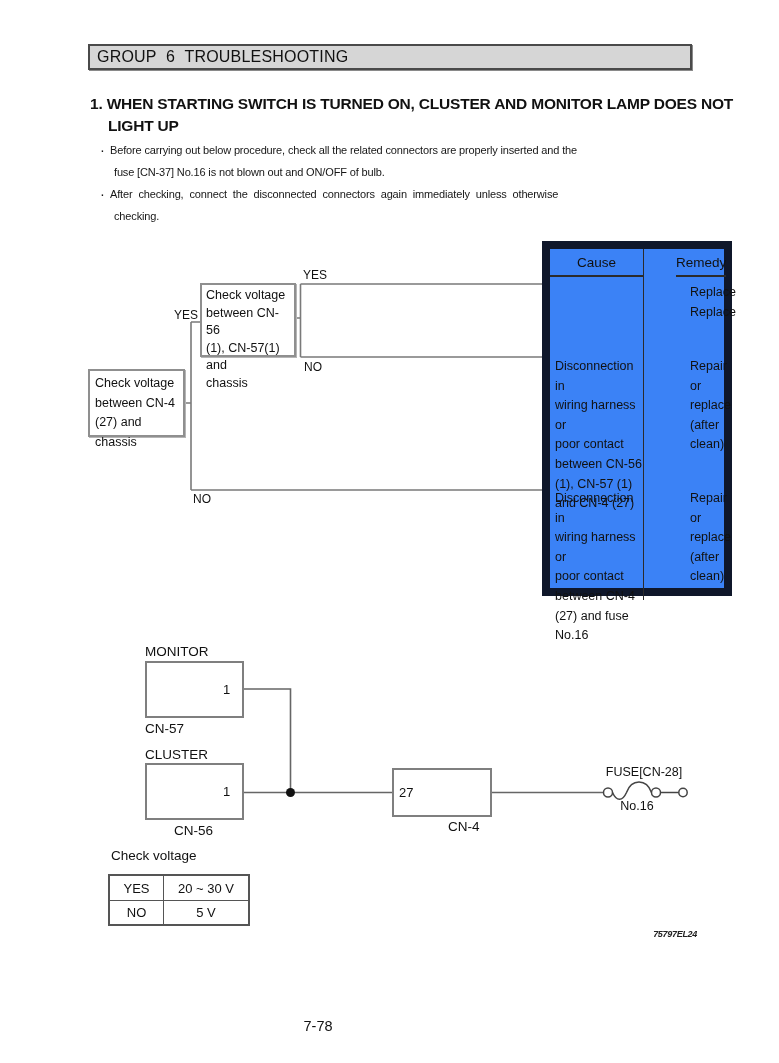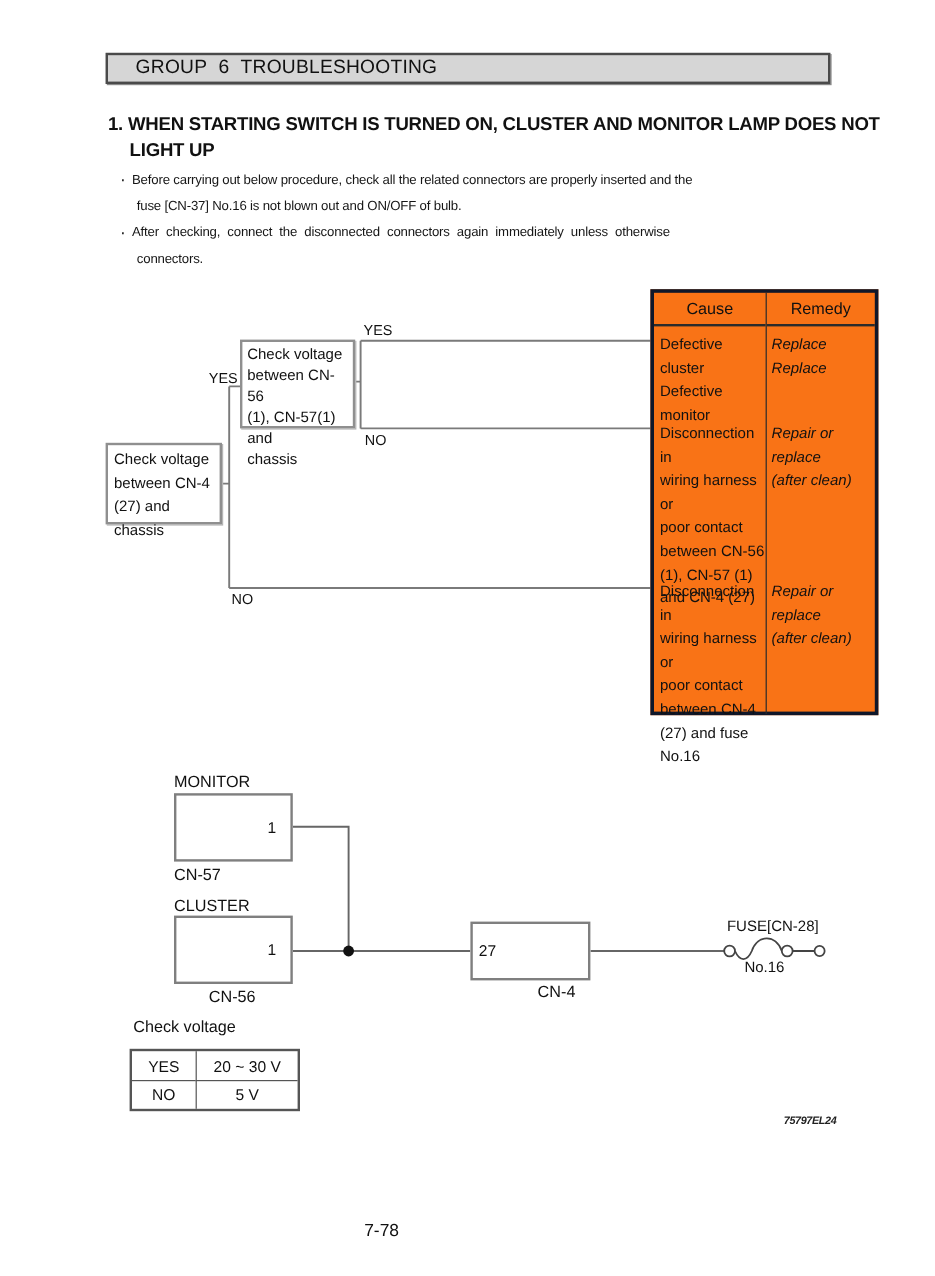--- a/index.html
+++ b/index.html
@@ -11,21 +11,21 @@
   .abs{position:absolute;}
   .nowrap{white-space:nowrap;}
   .preline{white-space:pre-line;}
 
   
   .group-header{
     left:88px;top:44px;width:604px;height:26px;box-sizing:border-box;
     background:#d6d6d6;border:2px solid #4a4a4a;
     box-shadow:1px 1px 0 #8a8a8a;
     font-size:16px;font-weight:500;letter-spacing:.2px;word-spacing:5px;
-    line-height:22px;padding-left:23px;color:#111;
+    line-height:22px;padding-left:7px;color:#111;
   }
 
   
   .heading-line{font-size:15.5px;font-weight:600;letter-spacing:-0.2px;color:#111;}
 
   
   .bullet-marker{font-size:14.5px;line-height:16px;}
   .bullet-line{font-size:11px;letter-spacing:-0.15px;line-height:16px;}
   .wordspread{word-spacing:3px;text-align:right;}
 
@@ -35,33 +35,33 @@
     box-shadow:1px 1px 0 #b5b5b5;
     font-size:12.5px;color:#111;
   }
   .flow-box1{left:88px;top:369px;width:97px;height:68px;padding:3px 5px;line-height:19.5px;}
   .flow-box2{left:200px;top:283px;width:96px;height:74px;padding:2px 4px;line-height:17.5px;}
   .flow-label{font-size:12px;color:#111;}
 
   
   .crt{
     left:542px;top:241px;width:190px;height:355px;box-sizing:border-box;
-    border:3px solid #0f172a;display:grid;grid-template-columns:93px 1fr;background:#f97316;
+    border:8px solid #0f172a;display:grid;grid-template-columns:93px 1fr;background:#3b82f6;
   }
   .crt-col{position:relative;}
-  .crt-col.remedy{border-left:1.5px solid #2b2b2b;}
+  .crt-col.remedy{border-left:1.5px solid #2b2b2b;padding-left:32px;}
   .crt-head{
     height:28px;box-sizing:border-box;border-bottom:2px solid #2b2b2b;
     display:flex;align-items:center;justify-content:center;
     font-size:13.5px;color:#111;
   }
   .crt-body{position:relative;height:323px;}
   .crt-block{position:absolute;font-size:12.5px;line-height:19.6px;white-space:pre-line;color:#111;}
   .crt-col.cause .crt-block{left:5px;}
-  .crt-col.remedy .crt-block{left:4px;font-style:italic;}
+  .crt-col.remedy .crt-block{left:14px;}
 
   
   .diag-label{font-size:13.5px;color:#111;}
   .conn-box{
     box-sizing:border-box;background:#fff;border:2px solid #7f7f7f;position:absolute;
   }
   .box-monitor{left:145px;top:661px;width:99px;height:57px;}
   .box-cluster{left:145px;top:763px;width:99px;height:57px;}
   .box-cn4{left:392px;top:768px;width:100px;height:49px;}
   .pin{
@@ -123,41 +123,39 @@
 <div class="abs group-header">GROUP 6 TROUBLESHOOTING</div>
 
 <div class="abs heading-line nowrap" style="left:90px;top:95px;">1. WHEN STARTING SWITCH IS TURNED ON, CLUSTER AND MONITOR LAMP DOES NOT</div>
 <div class="abs heading-line nowrap" style="left:108px;top:117px;">LIGHT UP</div>
 
 <div class="abs bullet-marker" style="left:100px;top:142px;">·</div>
 <div class="abs bullet-line nowrap" style="left:110px;top:142px;">Before carrying out below procedure, check all the related connectors are properly inserted and the</div>
 <div class="abs bullet-line nowrap" style="left:114px;top:164px;">fuse [CN-37] No.16 is not blown out and ON/OFF of bulb.</div>
 <div class="abs bullet-marker" style="left:100px;top:186px;">·</div>
 <div class="abs bullet-line nowrap wordspread" style="left:110px;top:186px;">After checking, connect the disconnected connectors again immediately unless otherwise</div>
-<div class="abs bullet-line nowrap" style="left:114px;top:208px;">connectors.</div>
+<div class="abs bullet-line nowrap" style="left:114px;top:208px;">checking.</div>
 
 <div class="abs flow-box flow-box1 preline">Check voltage
 between CN-4
 (27) and chassis</div>
 <div class="abs flow-box flow-box2 preline">Check voltage
 between CN-56
 (1), CN-57(1) and
 chassis</div>
 
 <div class="abs flow-label" style="left:168px;top:308px;width:30px;text-align:right;">YES</div>
 <div class="abs flow-label" style="left:303px;top:268px;">YES</div>
 <div class="abs flow-label" style="left:304px;top:360px;">NO</div>
 <div class="abs flow-label" style="left:193px;top:492px;">NO</div>
 
 <div class="abs crt">
   <div class="crt-col cause">
     <div class="crt-head">Cause</div>
     <div class="crt-body">
-      <div class="crt-block" style="top:6px;">Defective cluster
-Defective monitor</div>
       <div class="crt-block" style="top:80px;">Disconnection in
 wiring harness or
 poor contact
 between CN-56
 (1), CN-57 (1)
 and CN-4 (27)</div>
       <div class="crt-block" style="top:212px;">Disconnection in
 wiring harness or
 poor contact
 between CN-4

